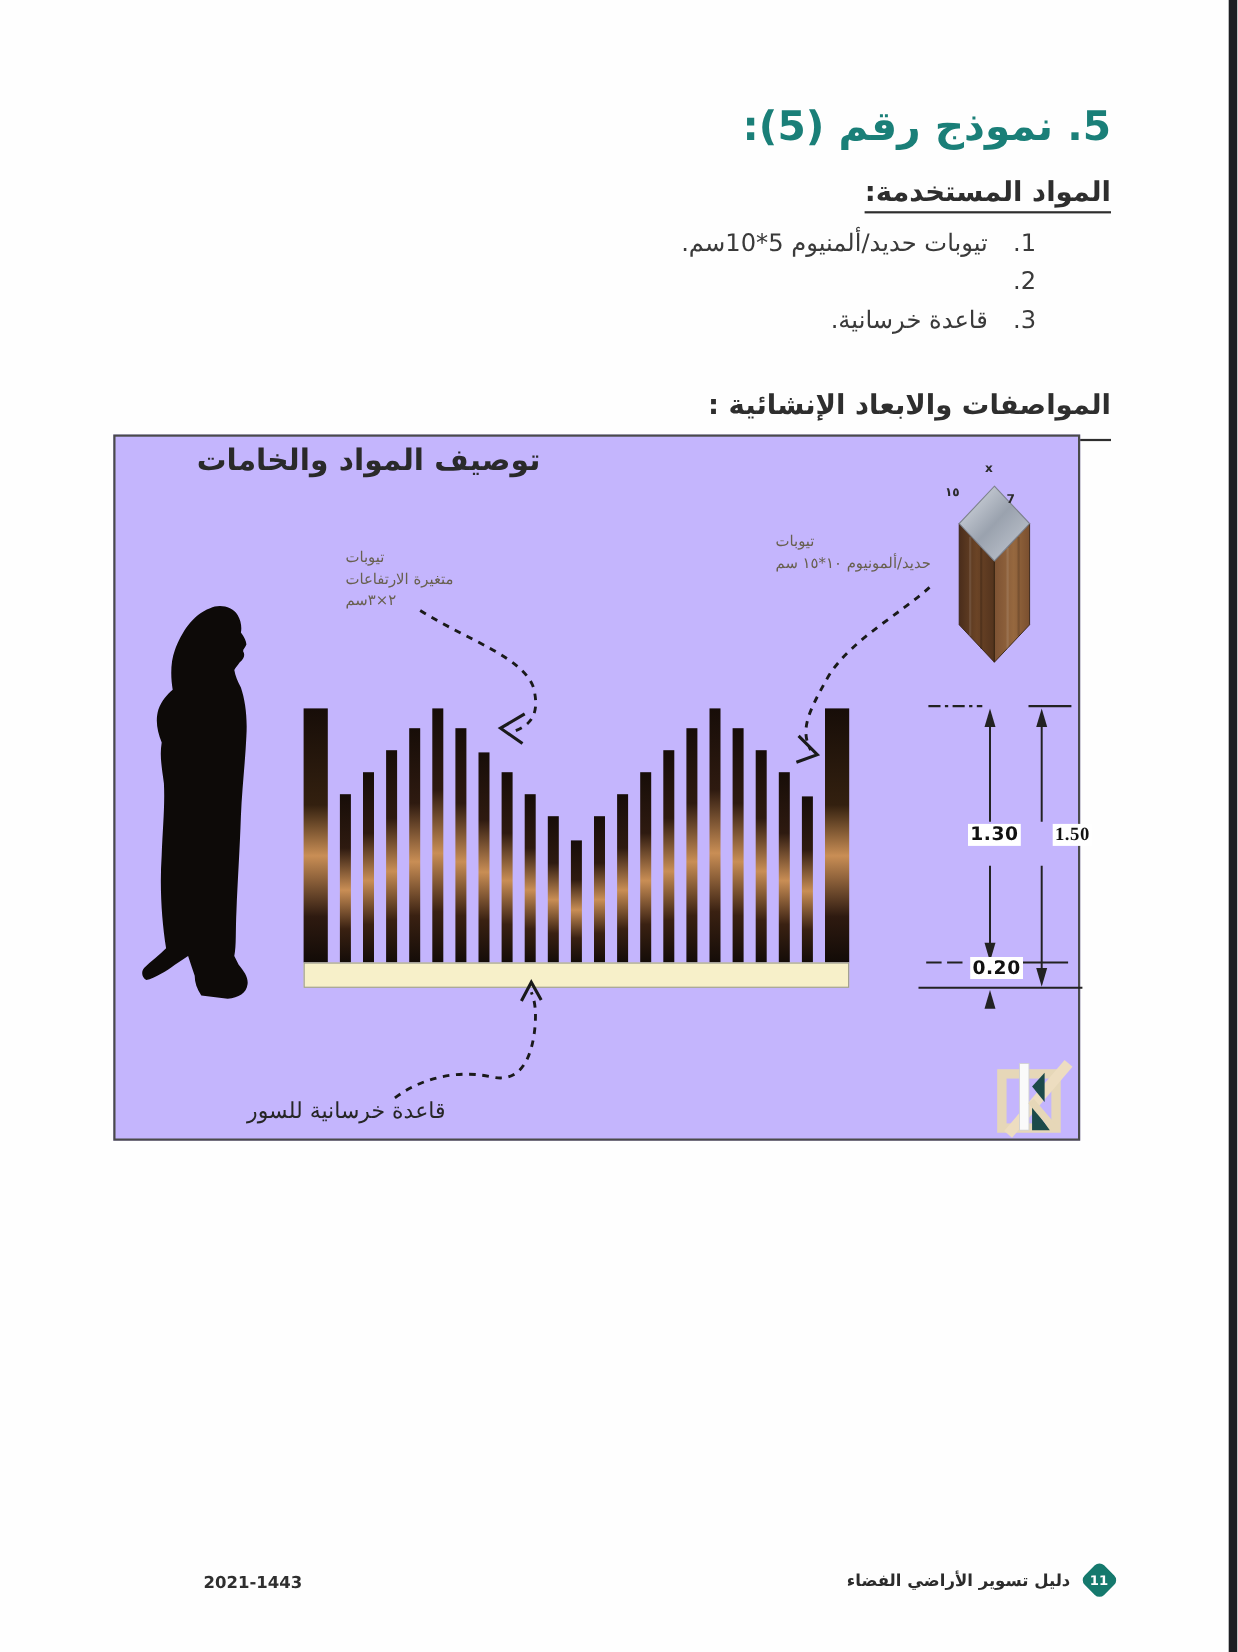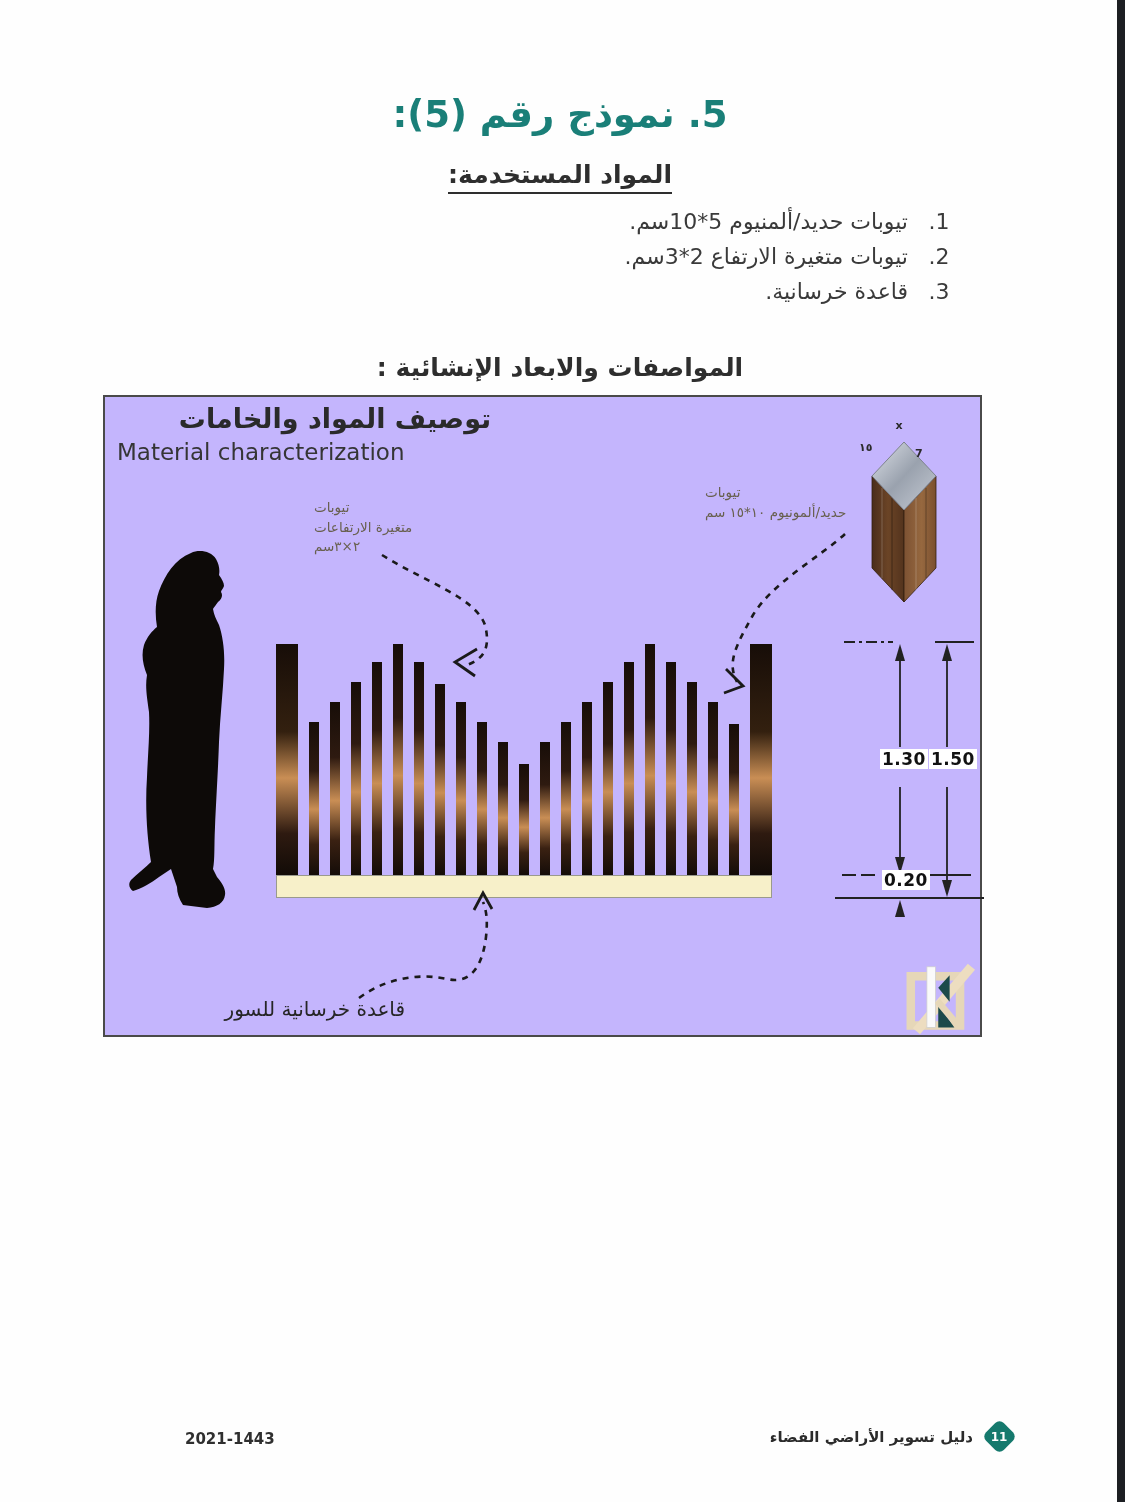--- a/index.html
+++ b/index.html
@@ -2,21 +2,21 @@
 <html lang="ar" style="--accent: #1a7f78; --badge: #15796d; --glow: #c98e55; --base: #f7f0c9;"><head>
 <meta charset="utf-8">
 <style>
   html,body{margin:0;padding:0;background:#fff;}
   body{width:1125px;height:1502px;position:relative;overflow:hidden;
        font-family:"DejaVu Sans",sans-serif;-webkit-font-smoothing:antialiased;}
   .page{position:absolute;inset:0;background:#fefefe;}
   .edge-strip{position:absolute;top:0;bottom:0;right:0;width:8px;background:#1d1f23;}
 
   
-  .content{position:absolute;top:92px;right:105px;width:920px;direction:rtl;text-align:center;}
+  .content{position:absolute;top:92px;right:115px;width:920px;direction:rtl;text-align:right;}
   .page-title{color:var(--accent,#1a7f78);font-size:37px;font-weight:bold;line-height:1.25;margin:0;}
   .materials-heading{display:inline-block;font-size:25px;font-weight:bold;color:#2e2e2e;
        border-bottom:2px solid #2e2e2e;padding-bottom:3px;margin-top:22px;}
   .materials-list{margin-top:10px;padding-left:0;padding-right:68px;}
   .mat-item{font-size:22px;color:#3a3a3a;line-height:35px;display:flex;gap:18px;}
   .mat-item .num{min-width:26px;}
   .specs-heading{display:inline-block;font-size:25px;font-weight:bold;color:#2e2e2e;
        border-bottom:2px solid #2e2e2e;padding-bottom:17px;margin-top:44px;}
 
   
@@ -65,36 +65,34 @@
     <div>
       <span class="materials-heading">المواد المستخدمة:</span>
     </div>
     <div class="materials-list">
       <div class="mat-item">
         <span class="num">1.</span>
         <span class="txt">تيوبات حديد/ألمنيوم 5*10سم.</span>
       </div>
       <div class="mat-item">
         <span class="num">2.</span>
-        <span class="txt">تيوبات متغيرة الارتفاع 2*3سم.</span>
       </div>
       <div class="mat-item">
         <span class="num">3.</span>
         <span class="txt">قاعدة خرسانية.</span>
       </div>
     </div>
     <div>
       <span class="specs-heading">المواصفات والابعاد الإنشائية :</span>
     </div>
   </div>
 
   <div class="figure">
 
     <div class="fig-abs fig-title-ar">توصيف المواد والخامات</div>
-    <div class="fig-abs fig-title-en">Material characterization</div>
 
     <svg class="fig-abs" style="left:14px;top:150px;" width="116" height="372" viewBox="0 0 116 372">
       <path fill="#0d0a08" d="M72,6 C80,2 92,4 97,12 C100,17 101,23 100,28 C103,32 105,36 105,39
         C104,42 102,43 102,45 C104,48 103,52 99,55 C97,58 95,60 94,62 C95,68 97,72 100,78
         C104,90 106,105 105,122 C104,145 101,170 100,195 C99,225 97,255 96,280
         C95,300 96,312 94,322 L98,330 C103,336 107,342 106,348 C105,356 98,360 88,361
         L64,358 C60,352 58,346 58,340 C56,334 54,328 52,322 L40,330
         C32,336 22,342 14,344 C10,341 9,337 12,333 C18,327 26,321 32,315
         C28,290 26,260 28,230 C29,205 31,185 30,165 C28,150 26,140 28,128
         C24,118 22,108 25,98 C28,90 33,84 38,80 C36,68 36,55 40,44 C46,28 56,12 72,6 Z"></path>
@@ -189,21 +187,21 @@
       <polygon points="842,247 837,264 847,264" fill="#222"></polygon>
       <polygon points="842,500 837,483 847,483" fill="#222"></polygon>
 
       <line x1="737" y1="478" x2="774" y2="478" stroke="#222" stroke-width="1.8" stroke-dasharray="14 5"></line>
       <line x1="818" y1="478" x2="866" y2="478" stroke="#222" stroke-width="1.8"></line>
       <line x1="730" y1="501" x2="887" y2="501" stroke="#222" stroke-width="1.8"></line>
       <polygon points="795,503 790,520 800,520" fill="#222"></polygon>
     </svg>
 
     <span class="fig-abs dim-label" style="left:775px;top:352px;" dir="ltr">1.30</span>
-    <span class="fig-abs dim-label" style="left:824px;top:352px;" dir="ltr">1.50</span>
+    <span class="fig-abs dim-label" style="left:852px;top:352px;font-family:Liberation Serif, serif;" dir="ltr">1.50</span>
     <span class="fig-abs dim-label" style="left:777px;top:473px;" dir="ltr">0.20</span>
 
     <svg class="fig-abs" style="left:798px;top:566px;" width="80" height="72" viewBox="0 0 84 76">
       <rect x="8" y="14" width="52" height="52" fill="none" stroke="#e6d7b8" stroke-width="9"></rect>
       <line x1="14" y1="72" x2="72" y2="4" stroke="#edddc0" stroke-width="10"></line>
       <rect x="25" y="4" width="9" height="64" fill="#fafafa" stroke="#cfcfcf" stroke-width="0.8"></rect>
       <polygon points="37,26 49,13 49,41" fill="#1c4a4a"></polygon>
       <polygon points="37,44 37,68 54,68" fill="#1c4a4a"></polygon>
       <line x1="36" y1="40" x2="58" y2="66" stroke="#e6d7b8" stroke-width="7"></line>
     </svg>

